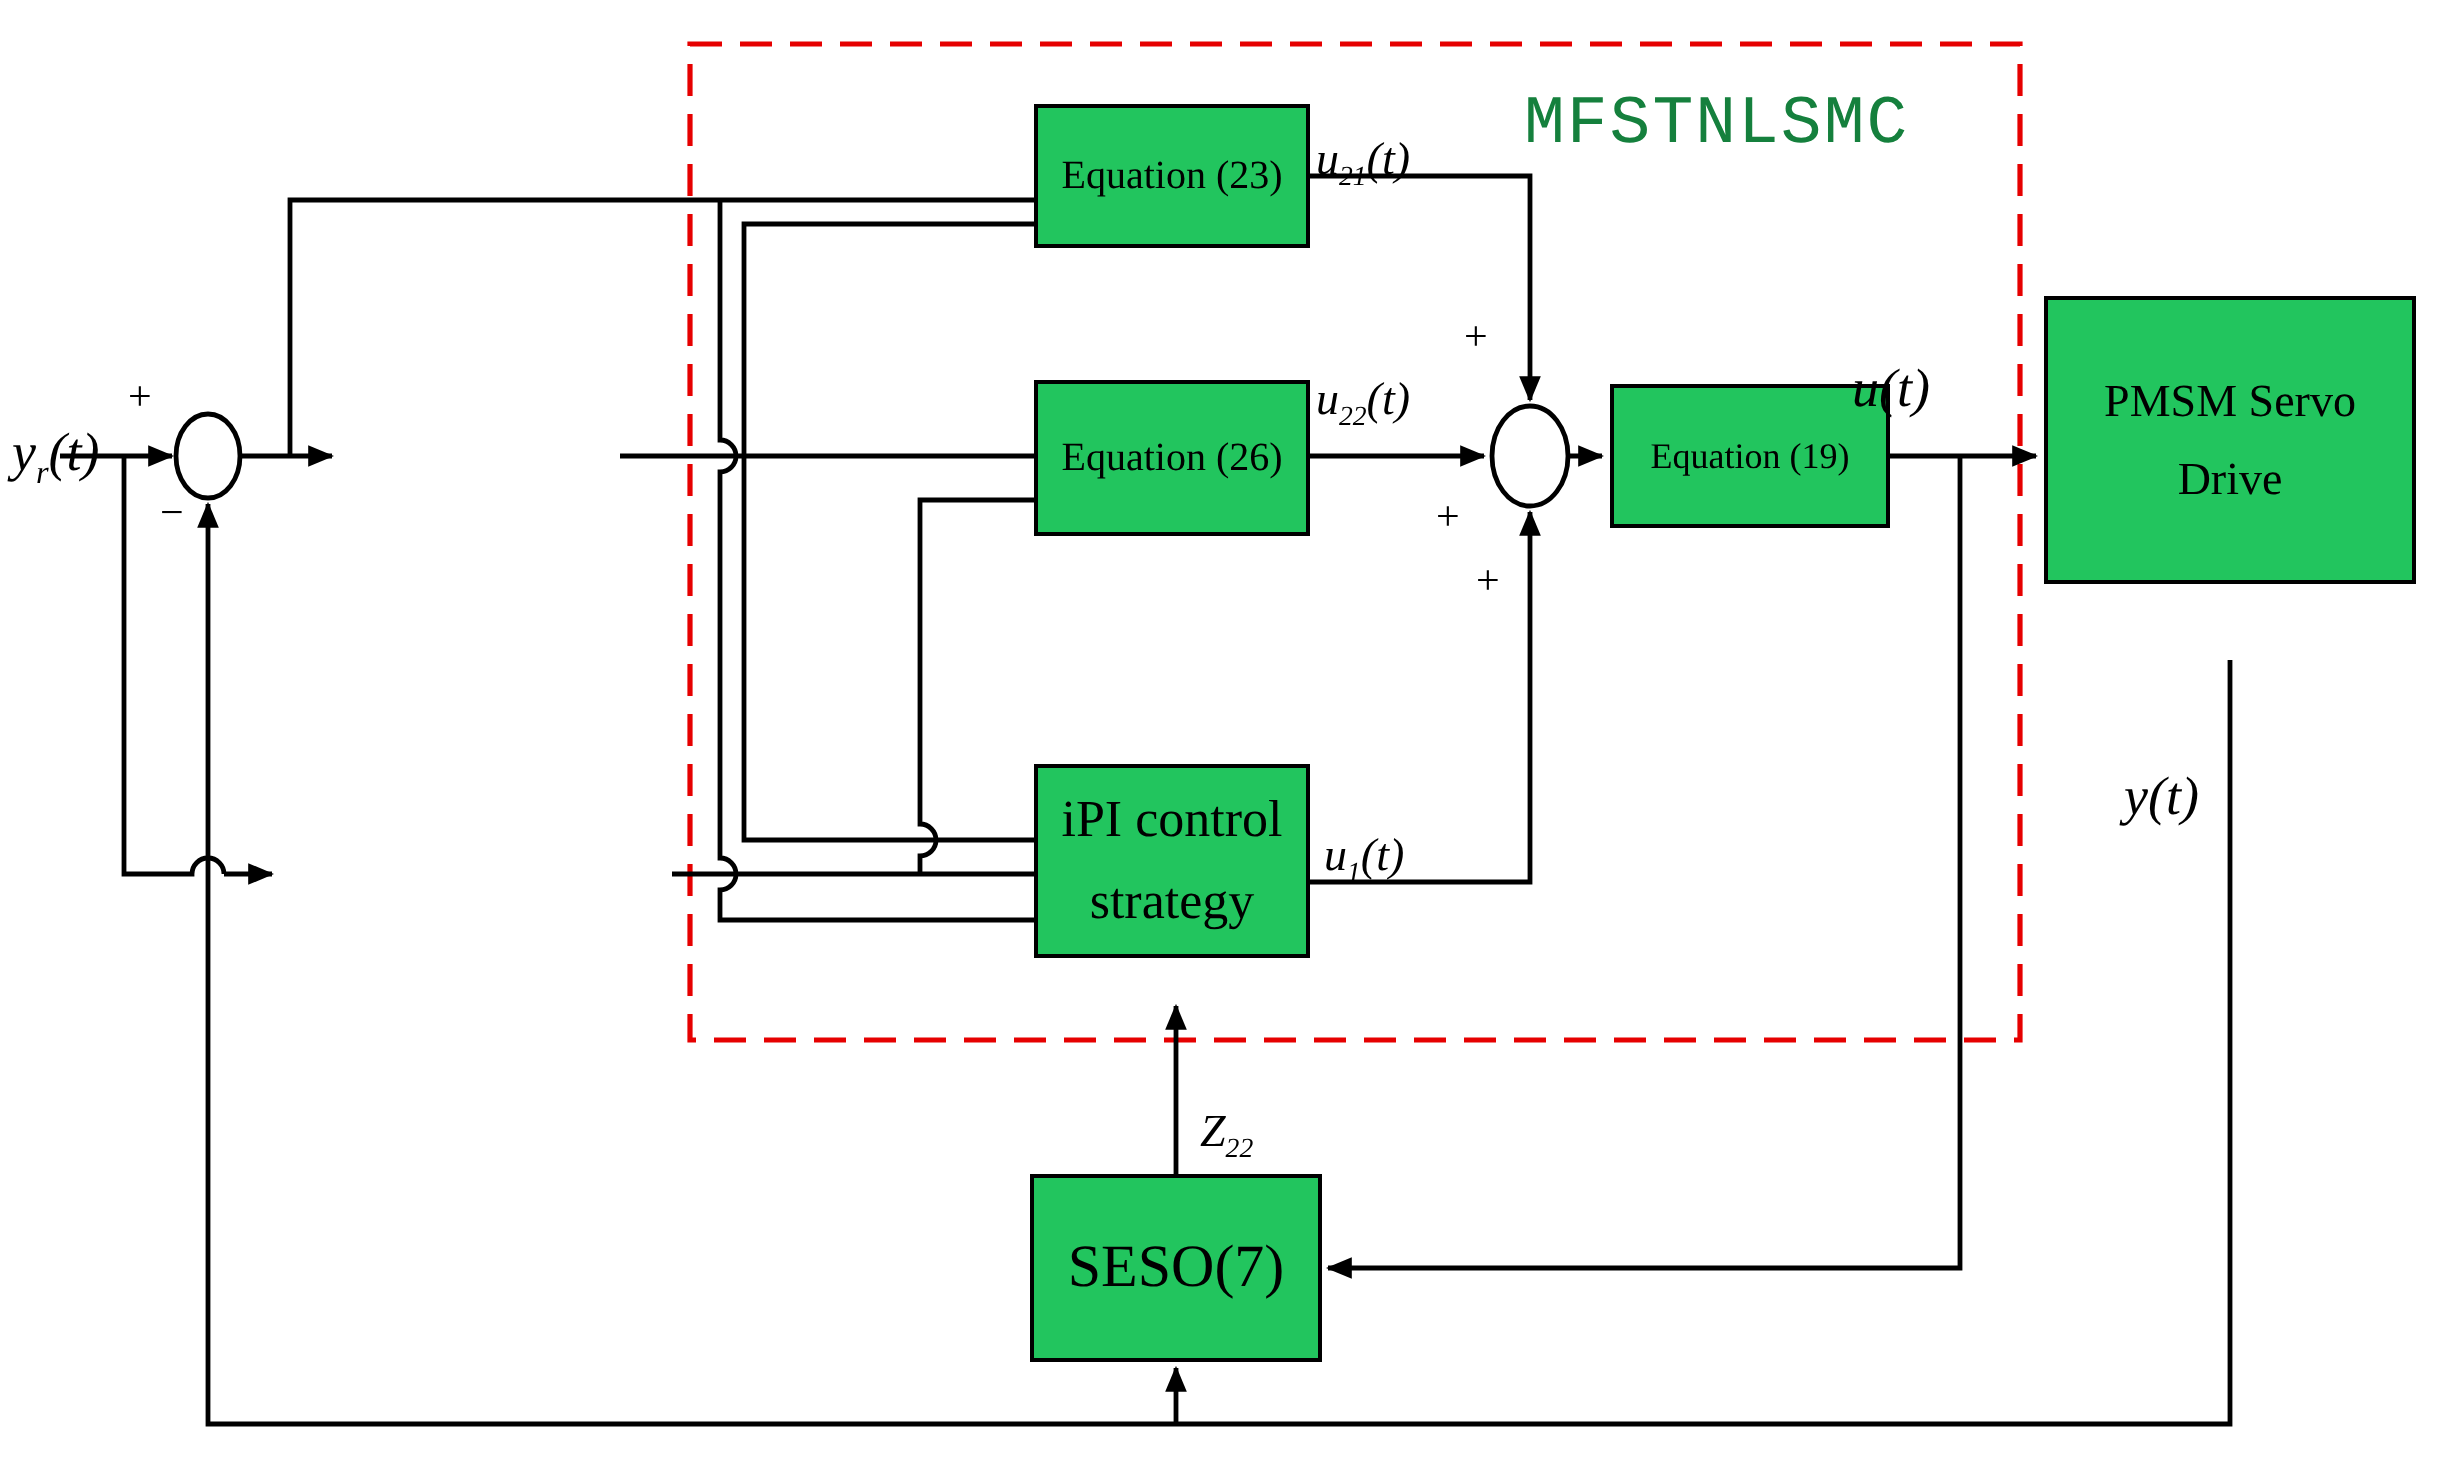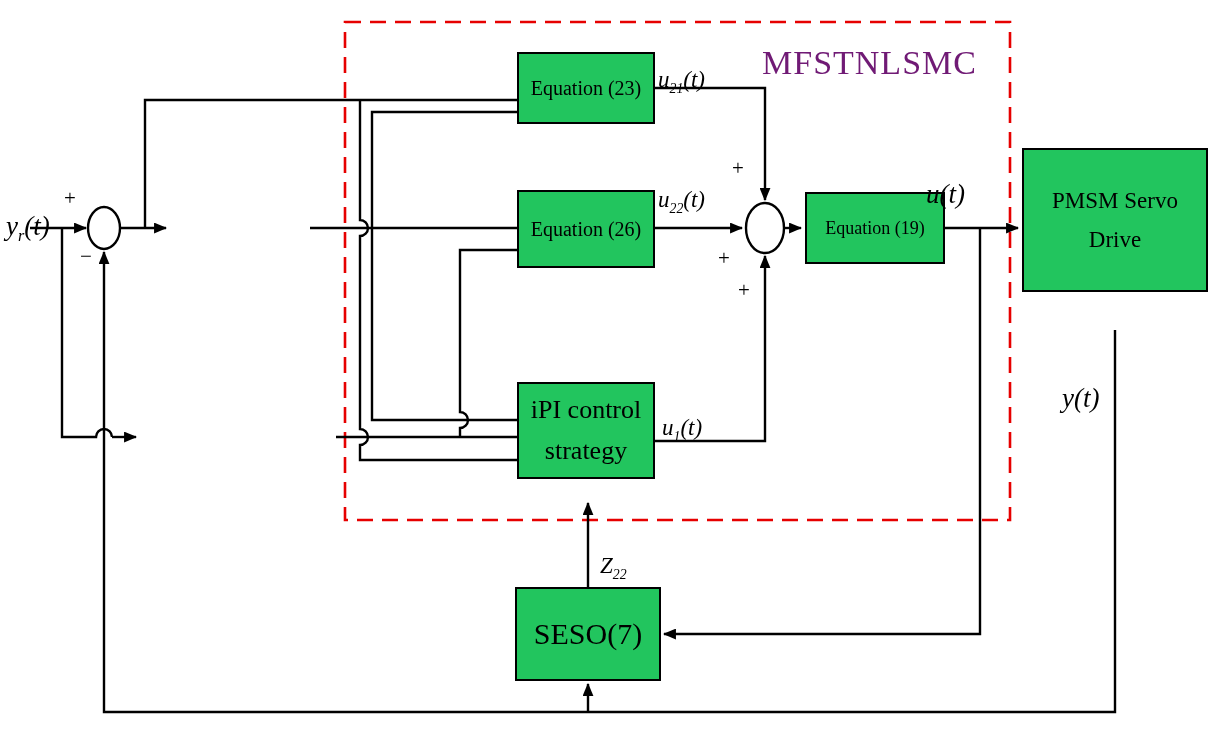--- a/index.html
+++ b/index.html
@@ -30,21 +30,21 @@
     font-style: italic; color: #000; white-space: nowrap; margin-top: 27px;
   }
   .sig sub { font-size: 0.6em; font-style: italic; }
   .sign {
     position: absolute; z-index: 3;
     font-family: "Liberation Serif", serif; color: #000;
     font-size: 21px; line-height: 1;
   }
   .region-title {
     position: absolute; z-index: 3;
-    font-family: Liberation Serif, serif; color: #701a75;
+    font-family: Liberation Mono, monospace; color: #15803d;
     font-size: 34px; letter-spacing: 1px; white-space: nowrap;
   }
   .bl { display: block; }
 </style>
 </head>
 <body>
 
 <div class="canvas">
 
   <svg class="wires" width="1231" height="737" viewBox="0 0 1231 737">

